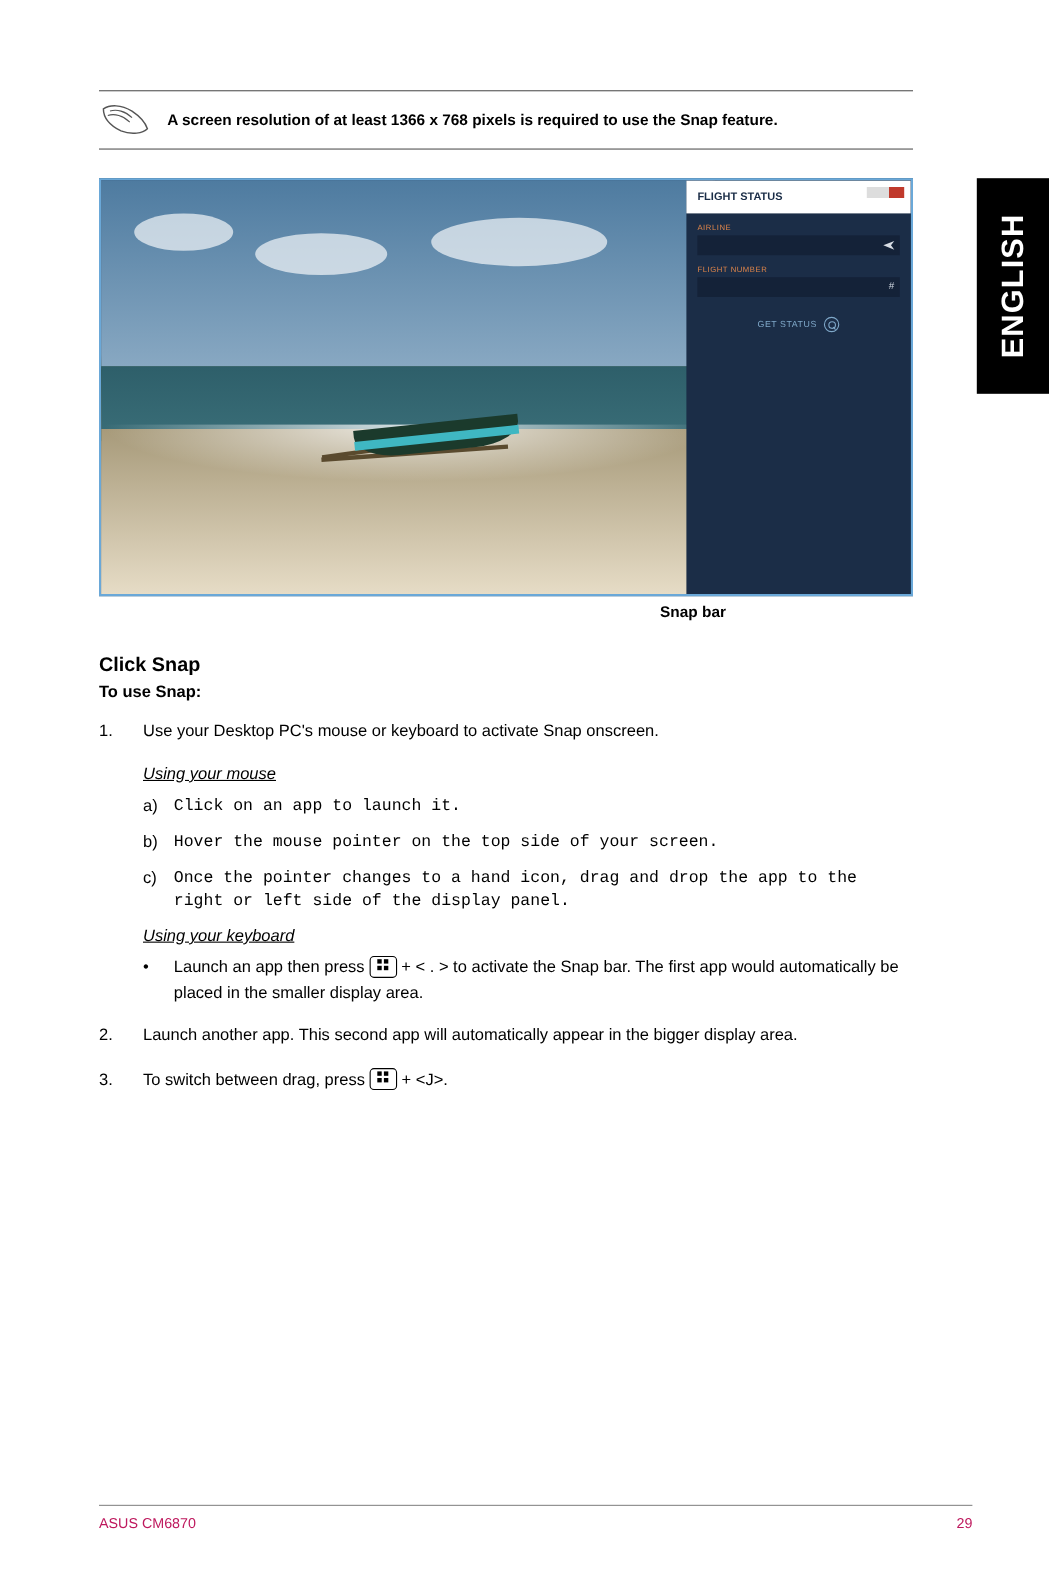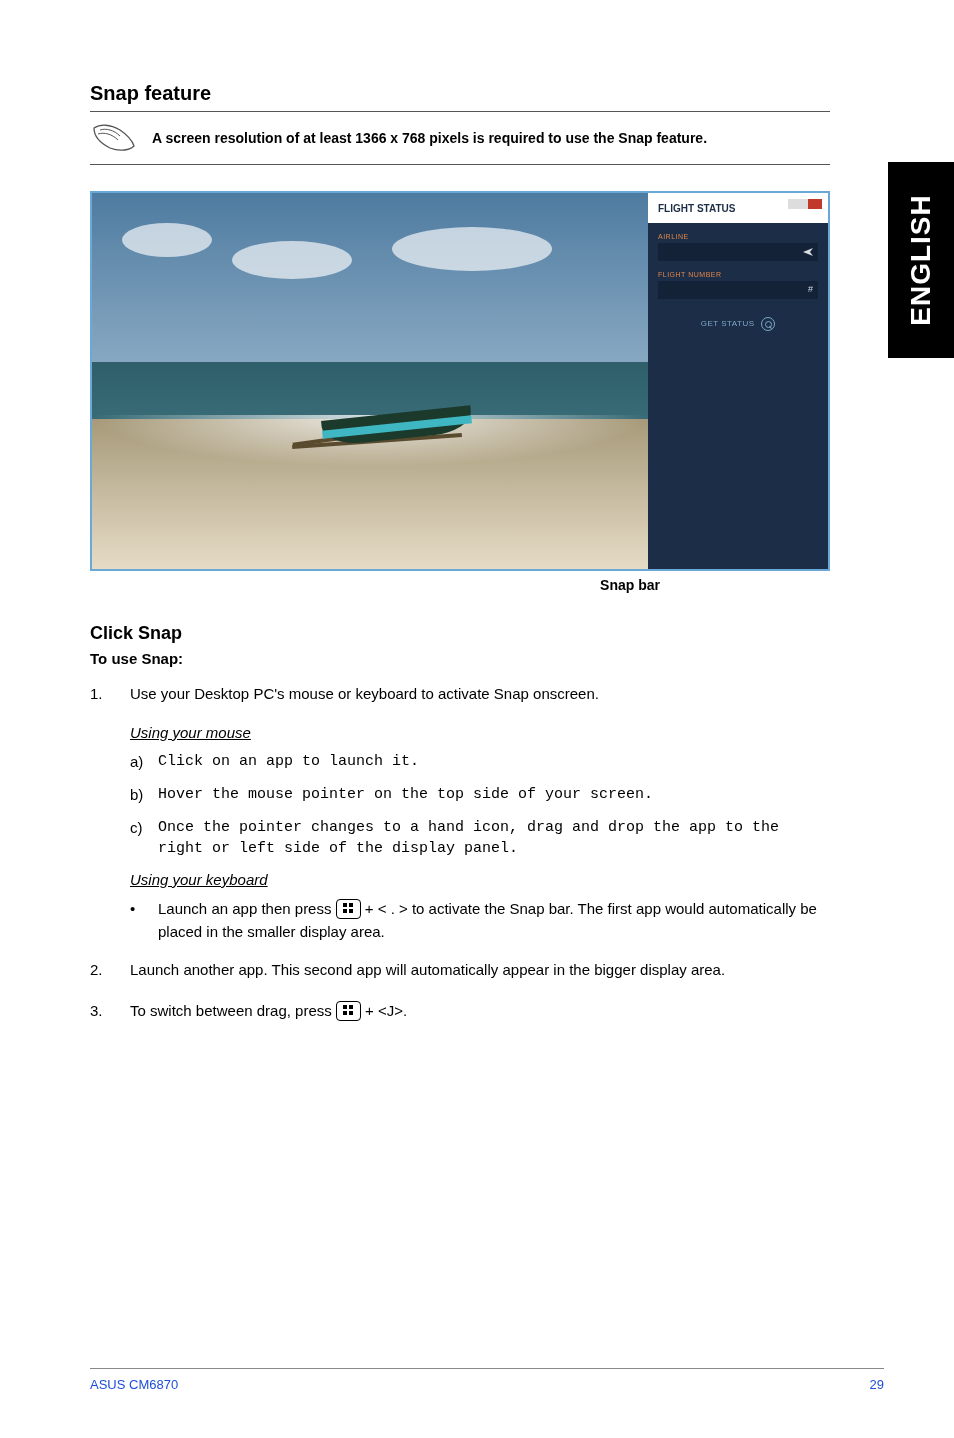--- a/index.html
+++ b/index.html
@@ -23,21 +23,21 @@
   .sea { position:absolute; left:0; top:45%; right:0; height:18%; background: linear-gradient(to bottom, #2e5f6a, #3a6e78); }
   .sand { position:absolute; left:0; bottom:0; right:0; height:40%; background: linear-gradient(to bottom, #a79a7a, #e6dcc6); }
   .foam { position:absolute; left:0; right:0; top:59%; height:14%; background: radial-gradient(ellipse at 50% 0%, rgba(255,255,255,0.8), rgba(255,255,255,0) 70%); }
   .boat { position:absolute; left:200px; top:180px; width:210px; height:90px; }
   .hull { position:absolute; left:30px; top:40px; width:150px; height:26px; background:#1b3a2c; border-radius: 0 0 40px 40px / 0 0 20px 20px; transform: rotate(-6deg); }
   .stripe { position:absolute; left:30px; top:50px; width:150px; height:8px; background:#3fb7c2; transform: rotate(-6deg); }
   .out1, .out2 { position:absolute; width:170px; height:4px; background:#5a4a2e; }
   .out1 { left:0; top:58px; transform: rotate(-8deg); }
   .out2 { left:40; top:66px; transform: rotate(-4deg); }
   .divider { position:absolute; left:556px; top:0; width:4px; height:100%; background:#3a5a7a; }
-  .shot-right { position:absolute; right:0; top:0; width:180px; height:100%; background:#1b2d47; }
+  .shot-right { position:absolute; right:0; top:0; width:204px; height:100%; background:#1b2d47; }
   .fs-head { background:#fff; height:30px; display:flex; align-items:center; font-size:10px; font-weight:bold; padding-left:10px; color:#1b2d47; position:relative; }
   .winctl { position:absolute; right:6px; top:6px; width:34px; height:10px; background: linear-gradient(to right, #ddd 0 30%, #ddd 30% 60%, #c0392b 60% 100%); }
   .fs-body { padding:10px; color:#fff; font-size:8px; }
   .fld-label { color:#e0864a; font-size:7px; margin-bottom:3px; letter-spacing:0.5px; }
   .fld-box { height:18px; background:#142238; margin-bottom:10px; position:relative; }
   .fld-ico { position:absolute; right:4px; top:3px; width:12px; height:12px; }
   .getstatus { text-align:center; margin-top:18px; font-size:8px; color:#7fa8c9; letter-spacing:0.5px; }
   .getstatus .circ { display:inline-block; width:14px; height:14px; border:1px solid #7fa8c9; border-radius:50%; vertical-align:middle; margin-left:4px; position:relative; }
   .getstatus .circ::after { content:""; position:absolute; left:3px; top:3px; width:5px; height:5px; border:1px solid #7fa8c9; border-radius:50%; }
   .getstatus .circ::before { content:""; position:absolute; right:2px; bottom:2px; width:3px; height:1px; background:#7fa8c9; transform:rotate(45deg); }
@@ -51,32 +51,31 @@
   .sublist { margin-left:40px; }
   .sublist .row { display:flex; font-size:15px; margin-bottom:12px; line-height:1.4; }
   .sublist .row .m { width:28px; flex-shrink:0; }
   .sublist .row .t { flex:1;font-family:Liberation Mono, monospace; }
   .bullet-row { display:flex; font-size:15px; margin:0 0 16px 40px; line-height:1.5; align-items:flex-start; }
   .bullet-row .dot { width:28px; flex-shrink:0; }
   .keycap { display:inline-block; border:1.5px solid #000; border-radius:4px; padding:1px 6px 2px 6px; vertical-align:middle; line-height:1; position:relative; top:-1px; }
   .winglyph { display:inline-block; width:11px; height:11px; position:relative; }
   .winglyph::before, .winglyph::after { content:""; position:absolute; background:#000; }
   .winglyph::before { left:0; top:0; width:4px; height:4px; box-shadow:6px 0 #000, 0 6px #000, 6px 6px #000; }
-  .footer { position:absolute; left:90px; right:70px; bottom:46px; border-top:1px solid #888; padding-top:8px; display:flex; justify-content:space-between; font-size:13px; color:#1d4ed8; }
+  .footer { position:absolute; left:90px; right:70px; bottom:46px; border-top:1px solid #888; padding-top:8px; display:flex; justify-content:space-between; font-size:13px; color:#be185d; }
 </style>
 </head>
 <body>
 
 <div class="page">
   <div class="side-tab">
     <span>ENGLISH</span>
   </div>
 
   <div class="content">
-    <h2 class="snap-title">Snap feature</h2>
 
     <div class="note-block">
       <svg class="note-icon" viewBox="0 0 46 32">
         <path d="M4 6 C10 2 20 2 30 8 C36 12 42 18 44 24 C40 28 30 30 20 26 C12 22 4 16 4 6 Z" fill="none" stroke="#555" stroke-width="1.3"></path>
         <path d="M10 8 C16 6 24 8 30 14" fill="none" stroke="#555" stroke-width="1"></path>
         <path d="M8 12 C14 10 22 12 28 18" fill="none" stroke="#555" stroke-width="1"></path>
       </svg>
       <div class="note-text">A screen resolution of at least 1366 x 768 pixels is required to use the Snap feature.</div>
     </div>
 

